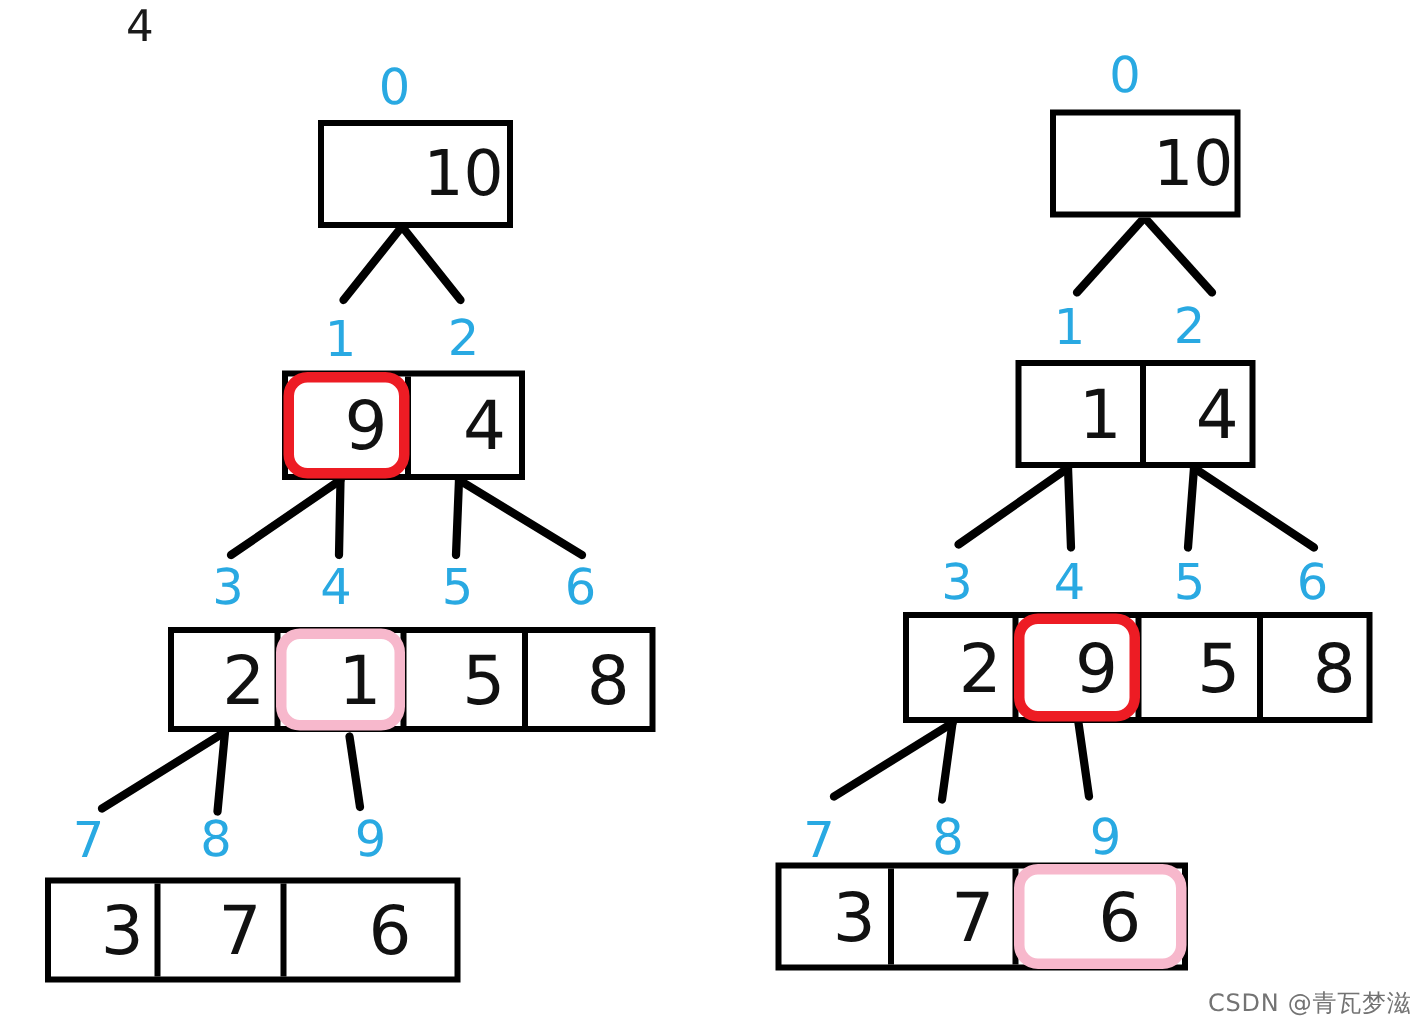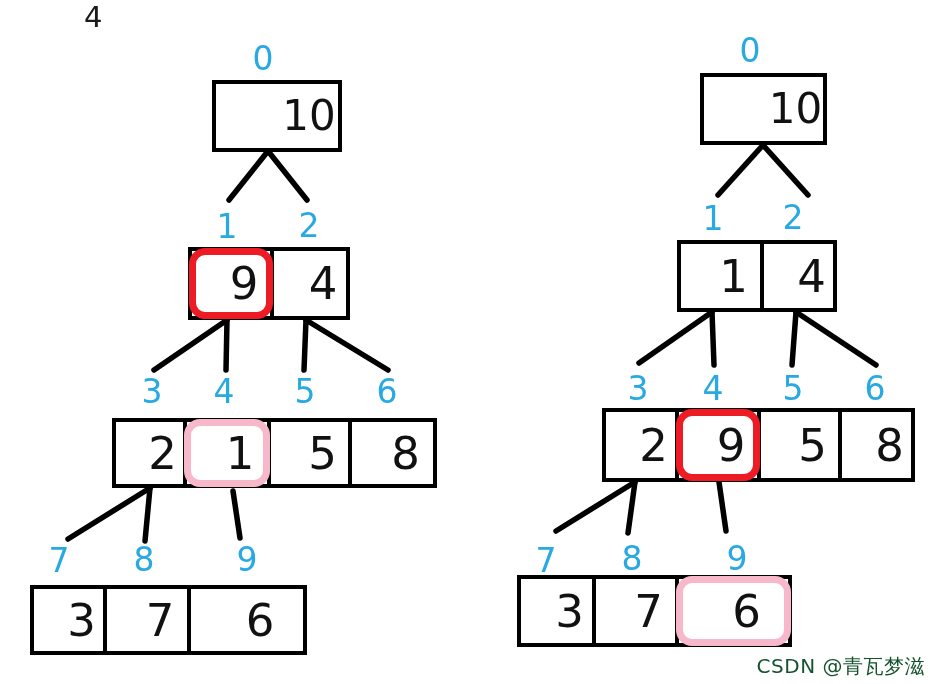--- a/index.html
+++ b/index.html
@@ -29,22 +29,22 @@
   .cell:first-child{border-left:none;}
   .val{font-size:45px;line-height:1;position:relative;z-index:3;}
   .root-val{font-size:42px;padding-left:38px;}
   .hl{
     position:absolute;inset:-3px;z-index:2;border-radius:16px;
     border:7px solid transparent;background:#fff;
   }
   .hl-red{border-color:var(--highlight-red,#ED1C24);}
   .hl-pink{border-color:var(--highlight-pink,#F7B8CC);}
   .watermark{
-    position:absolute;right:16px;bottom:4px;font-size:20px;
-    color:#14532d;letter-spacing:.5px;
+    position:absolute;right:0;bottom:4px;font-size:16px;
+    color:#737373;letter-spacing:.5px;
   }
 </style>
 </head>
 <body>
 
 <div class="canvas">
 
   <div class="corner-label">4</div>
 
   <svg class="lines" width="941" height="684" viewBox="0 0 941 684">

